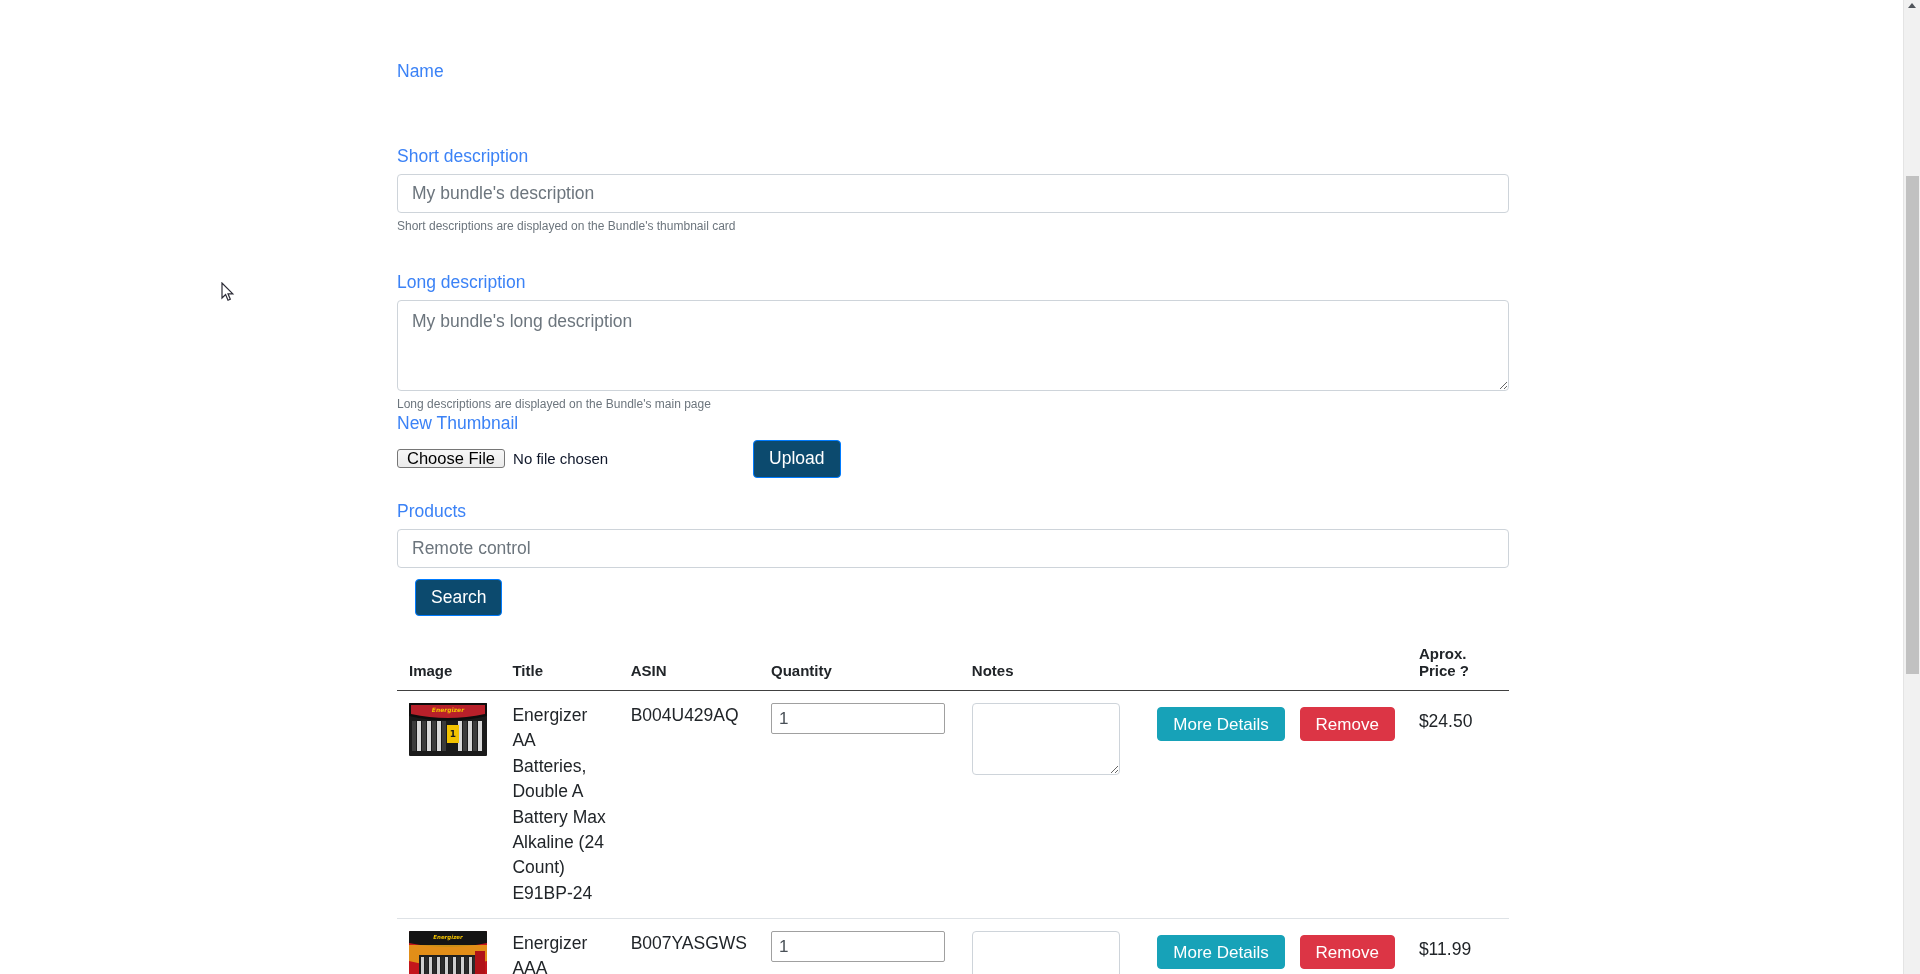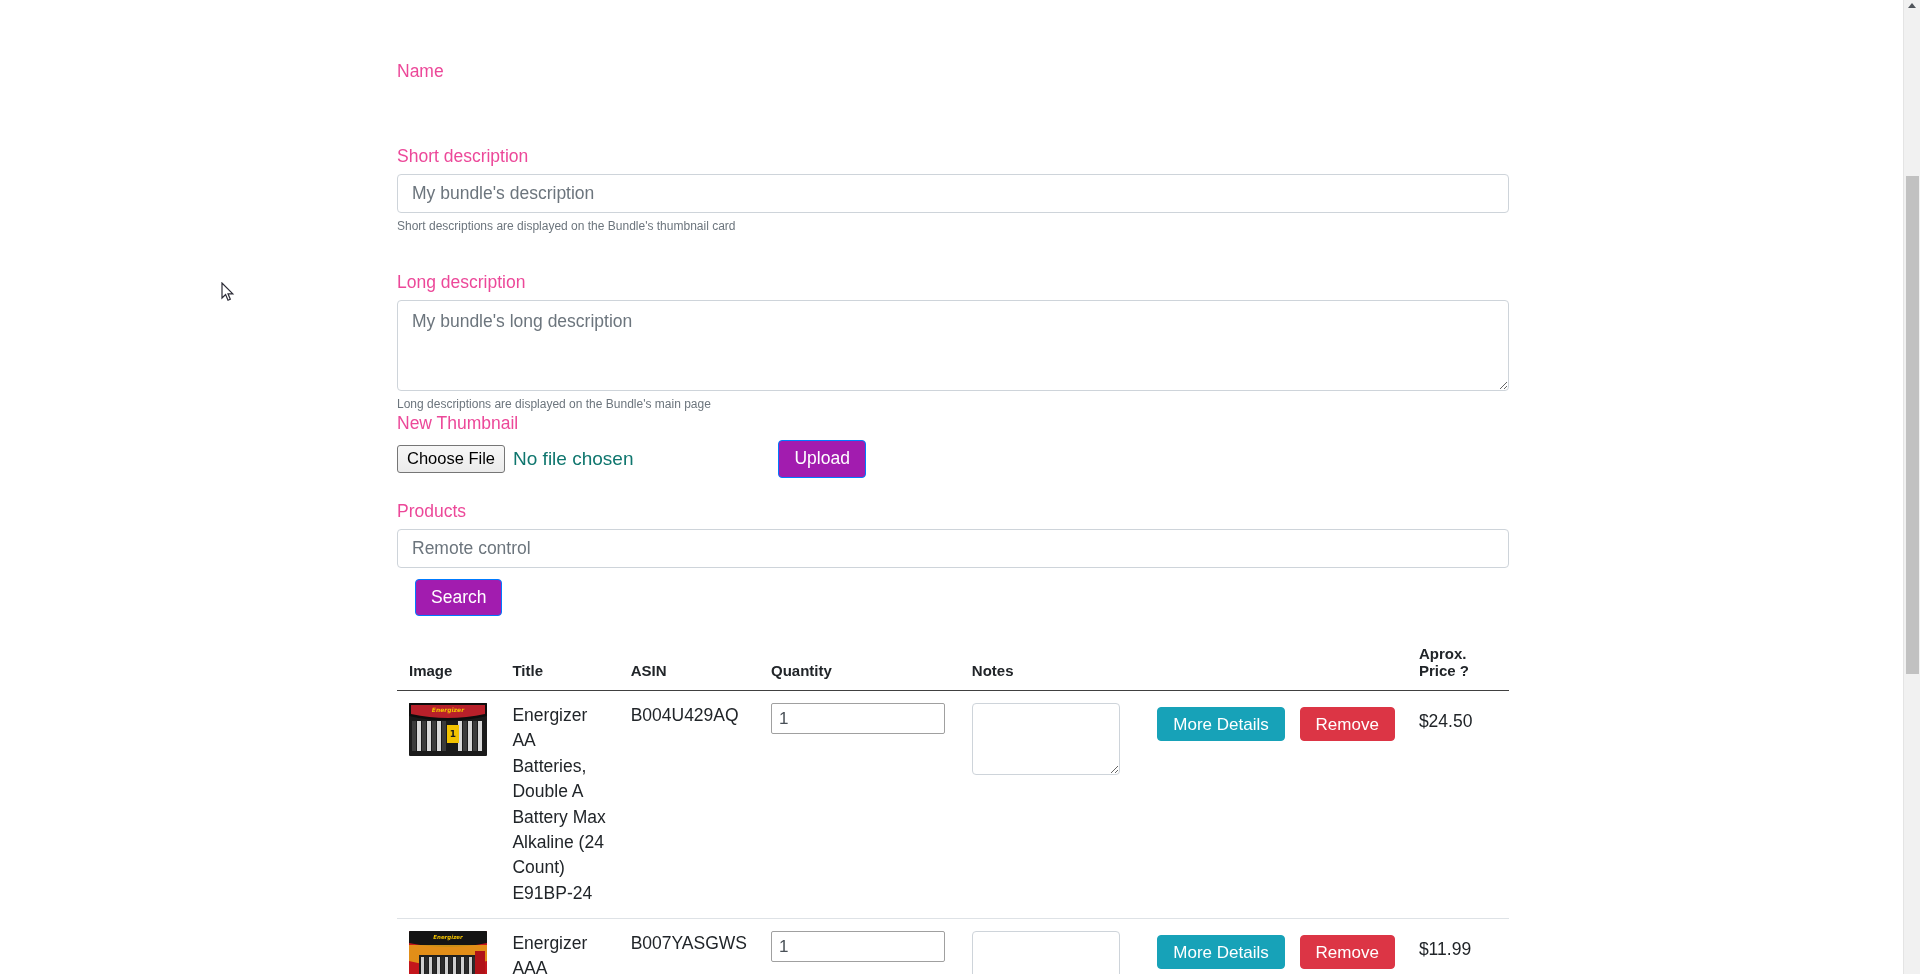--- a/index.html
+++ b/index.html
@@ -29,21 +29,21 @@
   
   .form-col {
     position: absolute;
     left: 397px;
     top: 0;
     width: 1112px;
   }
 
   .field-label {
     font-size: 17.5px;
-    color: #ec4899;
+    color: #3b82f6;
     line-height: 1.3;
     margin: 0 0 6px 0;
     padding-left: 0;
   }
 
   .form-control {
     display: block;
     width: 1112px;
     height: 39px;
     padding: 7px 14px;
@@ -83,56 +83,56 @@
     display: inline-flex;
     align-items: center;
     font-size: 16.5px;
     color: #212529;
     height: 26px;
   }
   .choose-file-btn {
     display: inline-flex;
     align-items: center;
     justify-content: center;
-    height: 28px;
+    height: 19px;
     padding: 0 9px;
     font-size: 16.5px;
     color: #000;
     background: linear-gradient(#f7f7f7, #ebebeb);
     border: 1px solid #767676;
     border-radius: 3px;
     font-family: "Liberation Sans", sans-serif;
     cursor: default;
     white-space: nowrap;
   }
   .no-file-text {
     margin-left: 8px;
-    font-size: 19px;
-    color: #0f766e;
+    font-size: 15px;
+    color: #0f172a;
     white-space: nowrap;
   }
 
   .btn {
     display: inline-flex;
     align-items: center;
     justify-content: center;
     font-family: "Liberation Sans", sans-serif;
     font-size: 17.5px;
     line-height: 1;
     border: 1px solid transparent;
     border-radius: 4px;
     cursor: pointer;
     text-align: center;
     white-space: nowrap;
     padding: 0 15px;
     margin-left: 12px;
   }
   .btn-primary {
     color: #fff;
-    background-color: #a21caf;
+    background-color: #0c4a6e;
     border-color: #007bff;
   }
   .btn-info {
     color: #fff;
     background-color: #17a2b8;
     border-color: #17a2b8;
   }
   .btn-danger {
     color: #fff;
     background-color: #dc3545;

